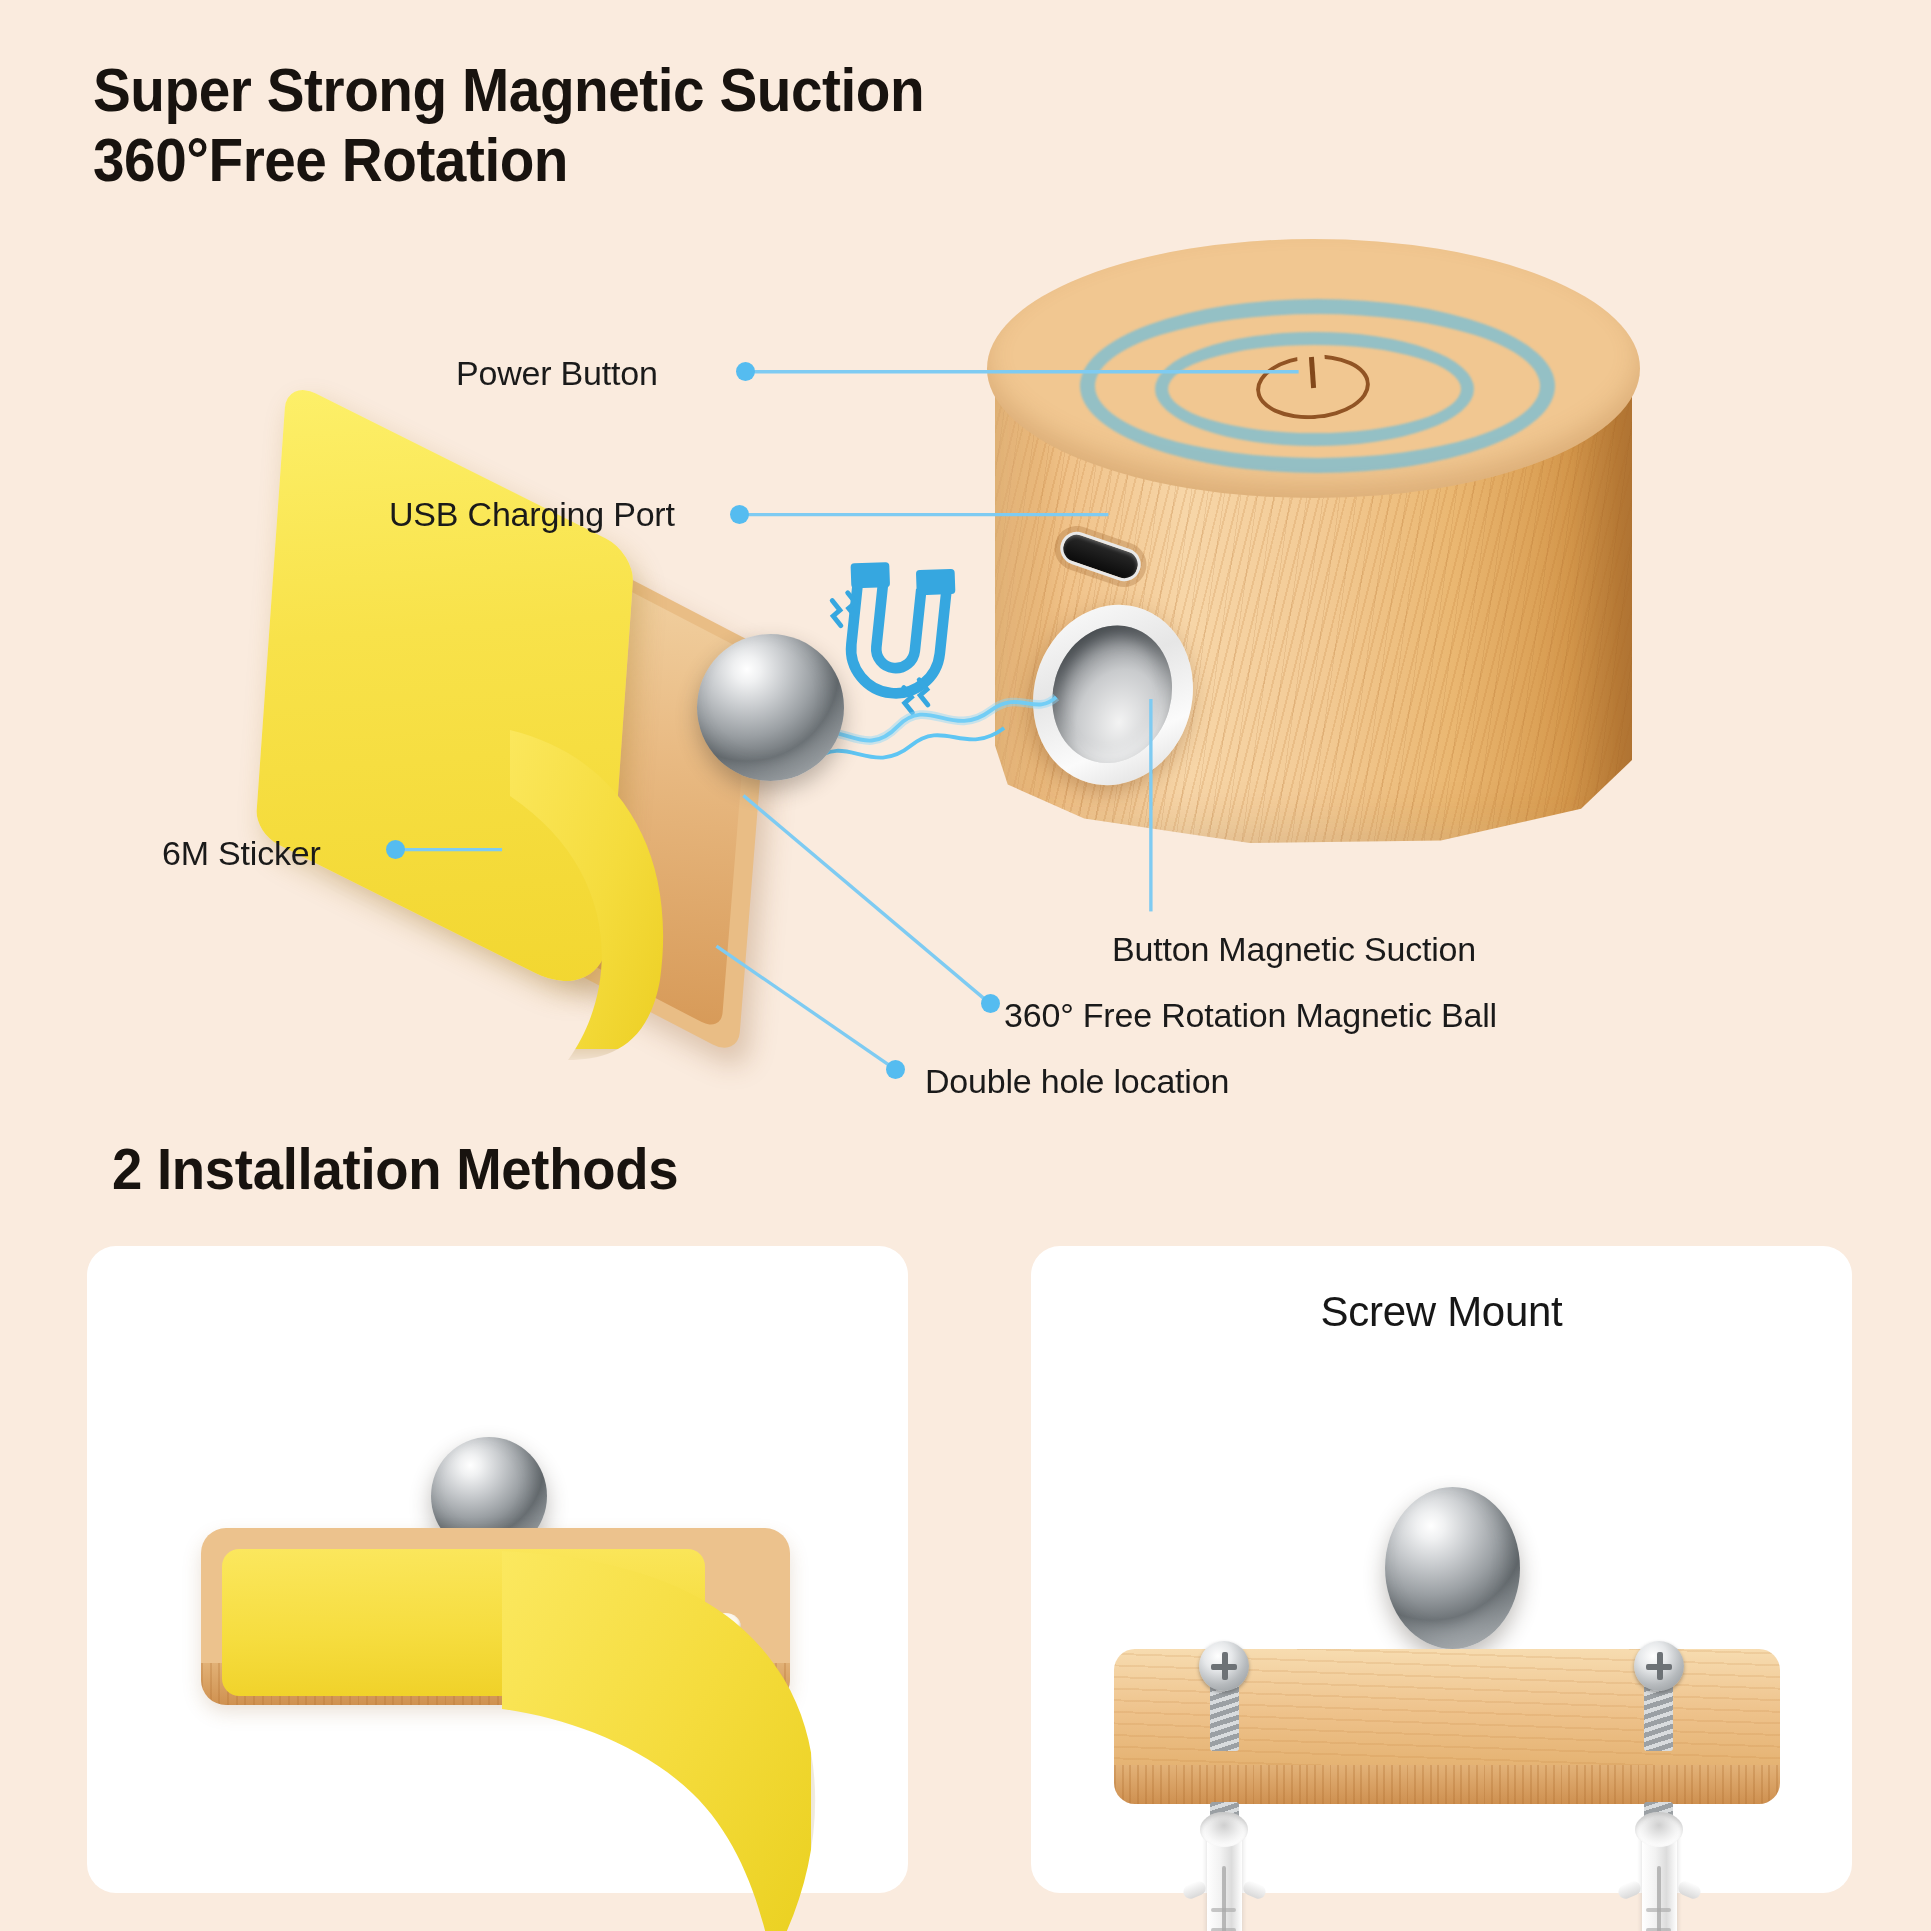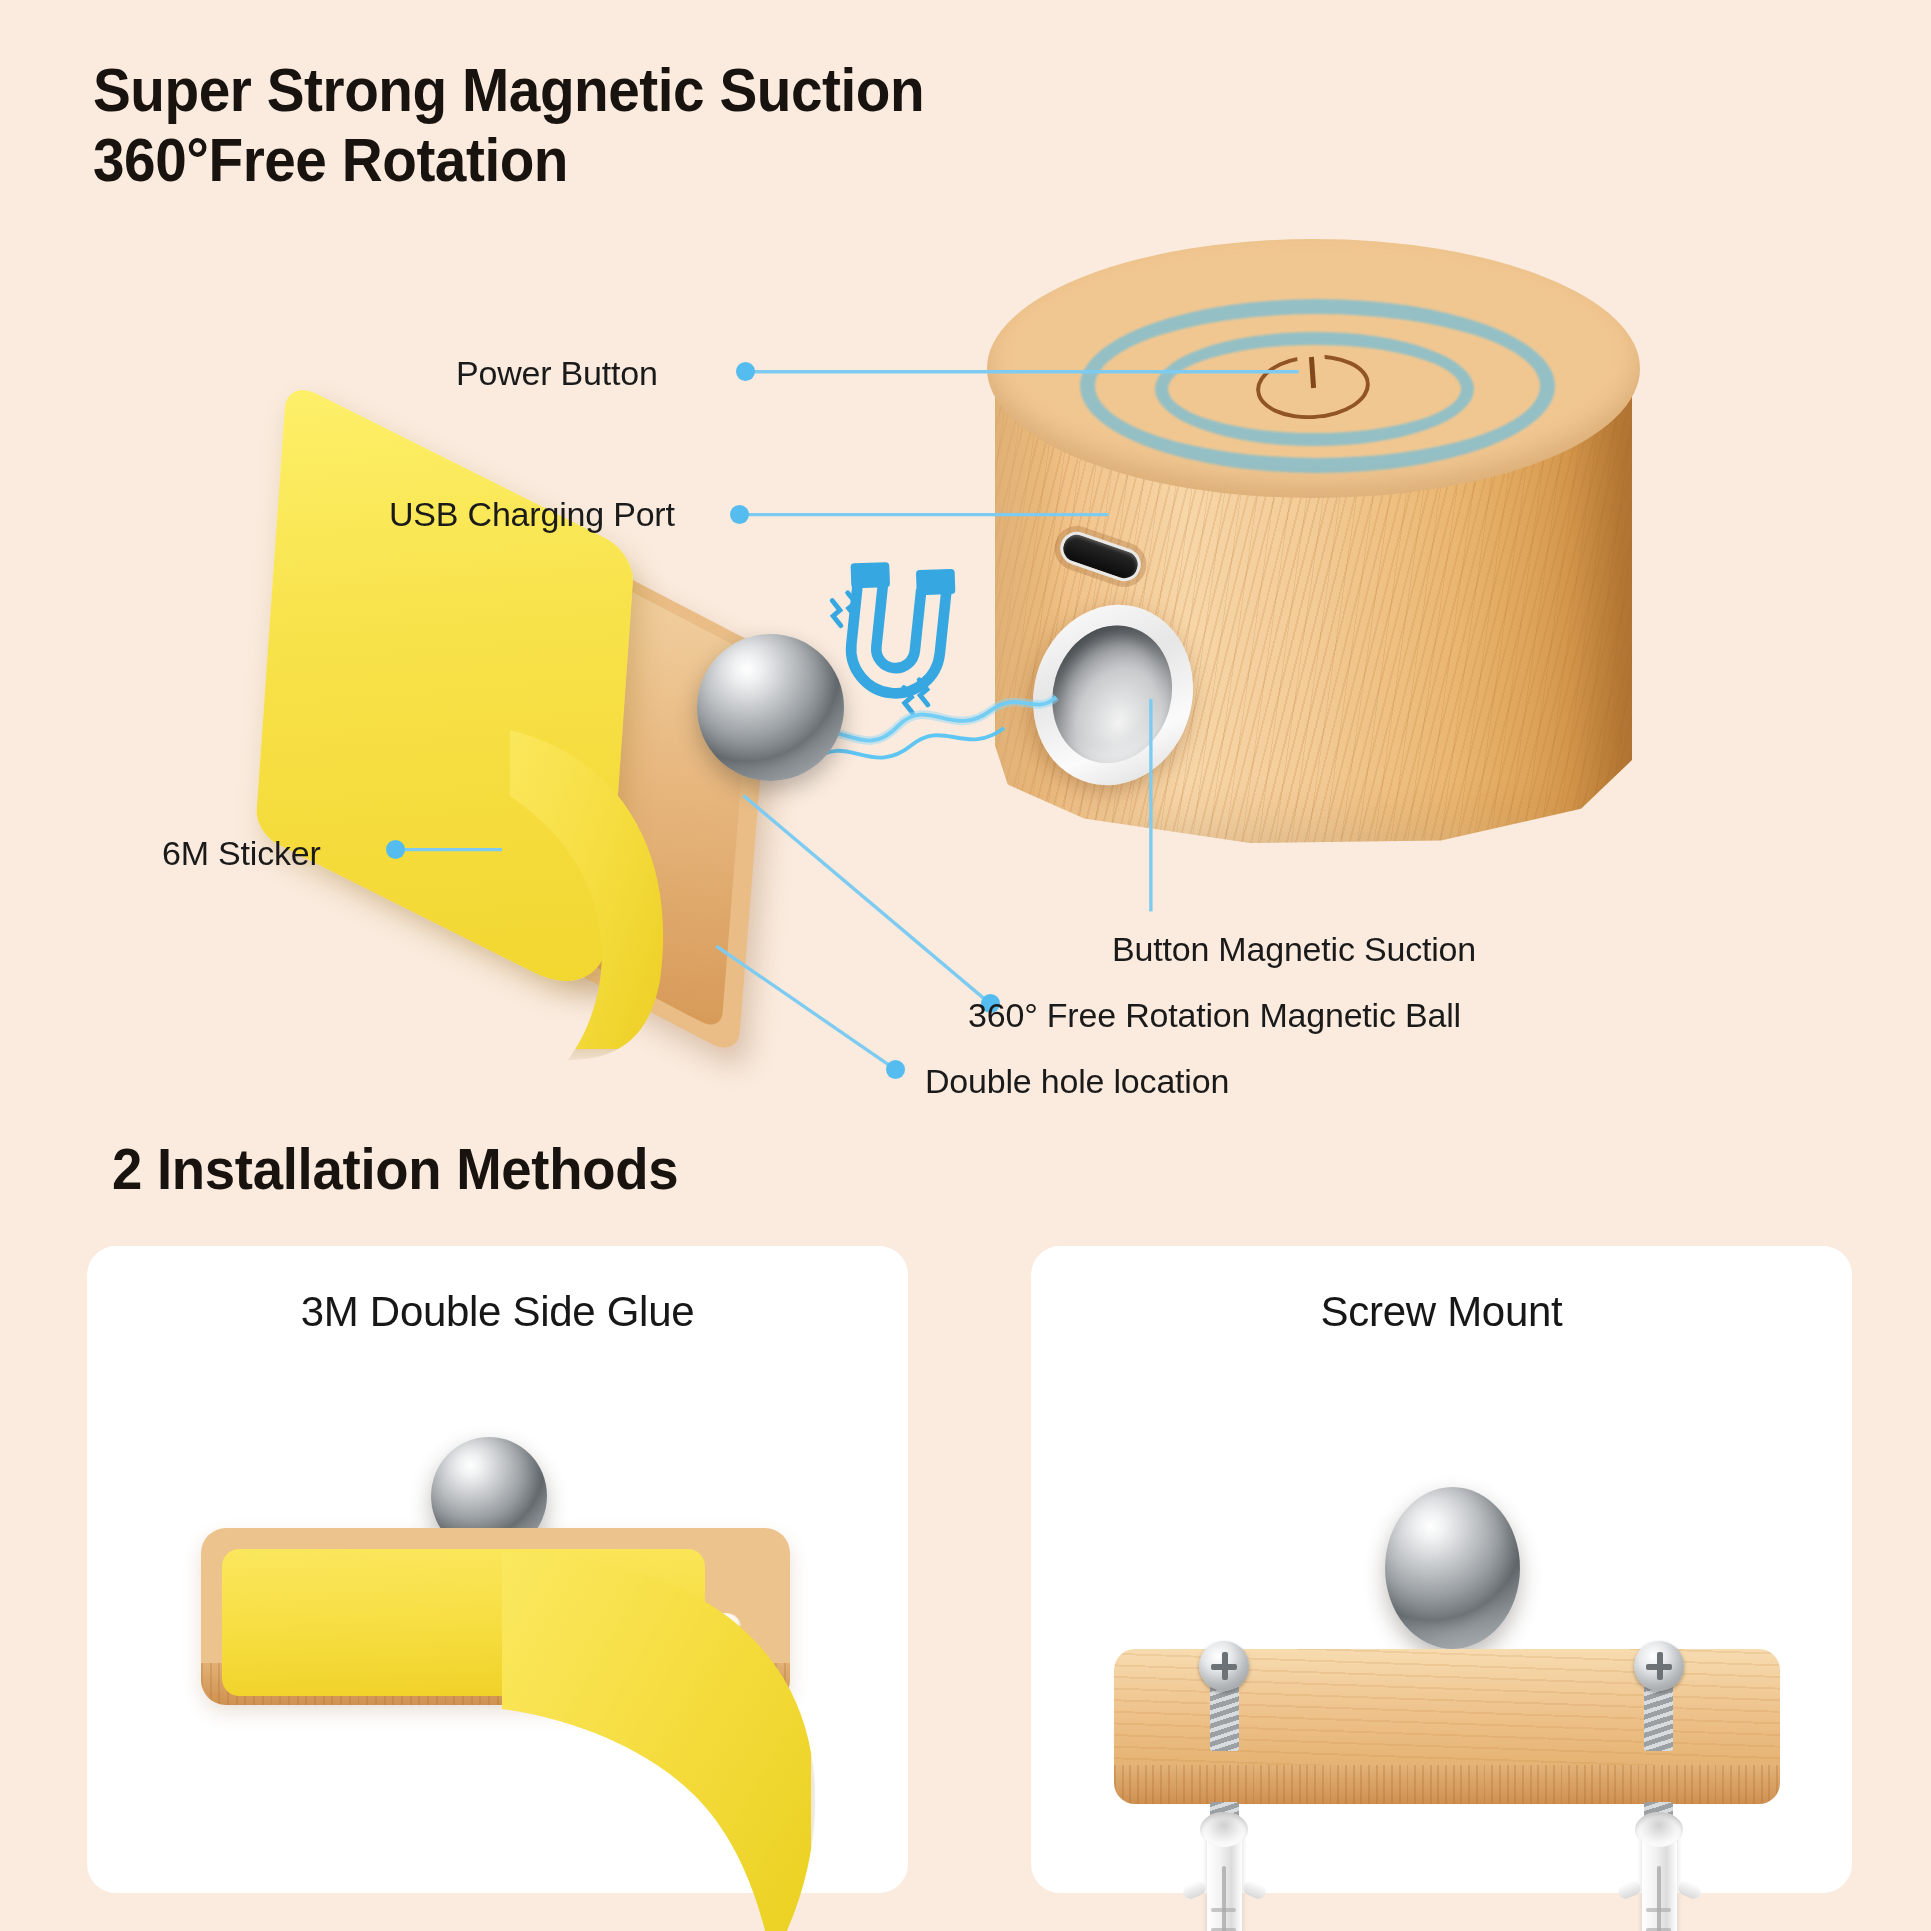--- a/index.html
+++ b/index.html
@@ -43,21 +43,21 @@
     position:absolute;
     font-size:34px;
     color:#1a1a1a;
     white-space:nowrap;
     letter-spacing:-0.2px;
   }
   .lbl-power   { left:456px; top:354px; }
   .lbl-usb     { left:357px; top:495px;margin-left:32px; }
   .lbl-3m      { left:162px; top:834px; }
   .lbl-magnet  { left:1112px; top:930px; }
-  .lbl-ball    { left:968px; top:996px; }
+  .lbl-ball    { left:1004px; top:996px; }
   .lbl-screw   { left:925px; top:1062px; }
 
   .dot {
     position:absolute;
     width:19.3px; height:19.3px;
     border-radius:50%;
     background:#55BCF0;
   }
   svg.leaders { position:absolute; left:0; top:0; width:1931px; height:1931px; pointer-events:none; }
 
@@ -389,21 +389,20 @@
   <div class="callout-label lbl-power">Power Button</div>
   <div class="callout-label lbl-usb">USB Charging Port</div>
   <div class="callout-label lbl-3m">6M Sticker</div>
   <div class="callout-label lbl-magnet">Button Magnetic Suction</div>
   <div class="callout-label lbl-ball">360° Free Rotation Magnetic Ball</div>
   <div class="callout-label lbl-screw">Double hole location</div>
 
   <div class="section-heading">2 Installation Methods</div>
 
   <div class="card" id="card-left">
-    <div class="card-title">3M Double Side Glue</div>
     <div class="chrome-ball" id="ball-left"></div>
     <div class="lc-board"></div>
     <div class="lc-board-edge"></div>
     <div class="lc-film"></div>
     <div class="lc-hole"></div>
     <div class="lc-curl"></div>
   </div>
 
   <div class="card" id="card-right">
     <div class="card-title">Screw Mount</div>

